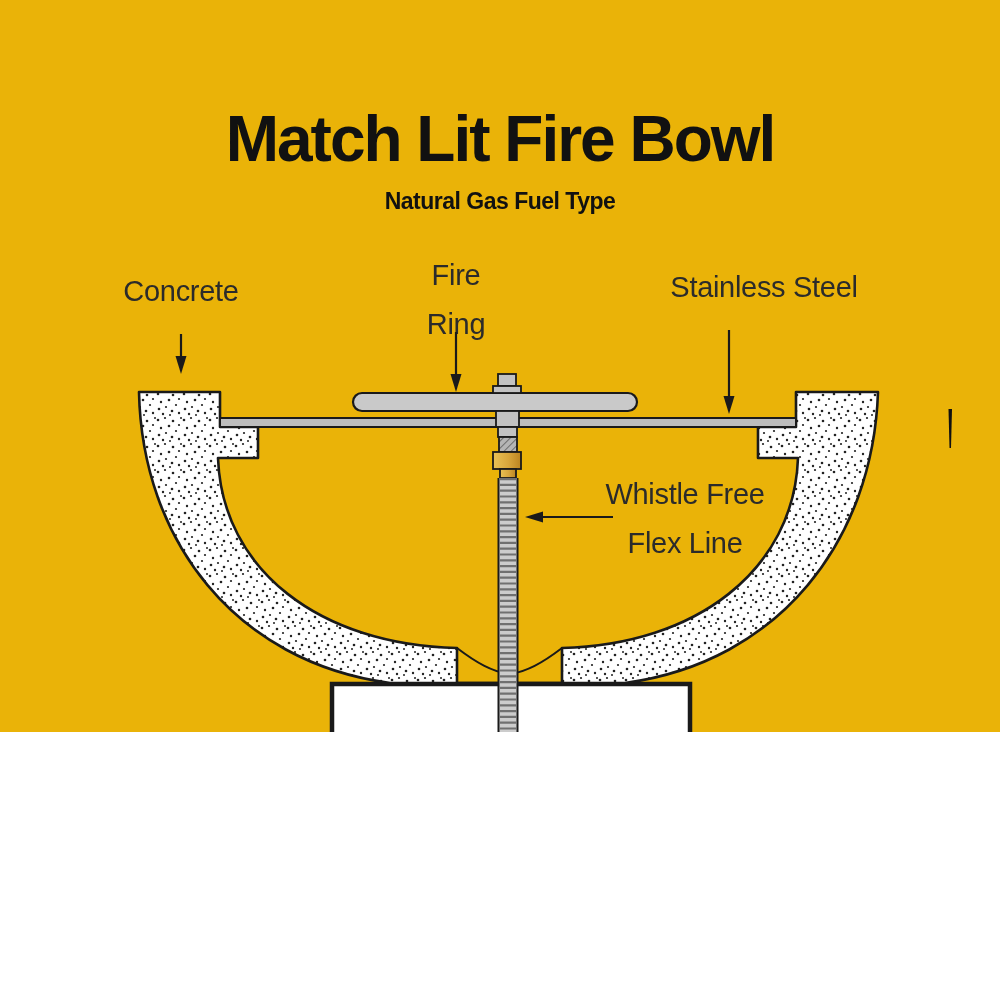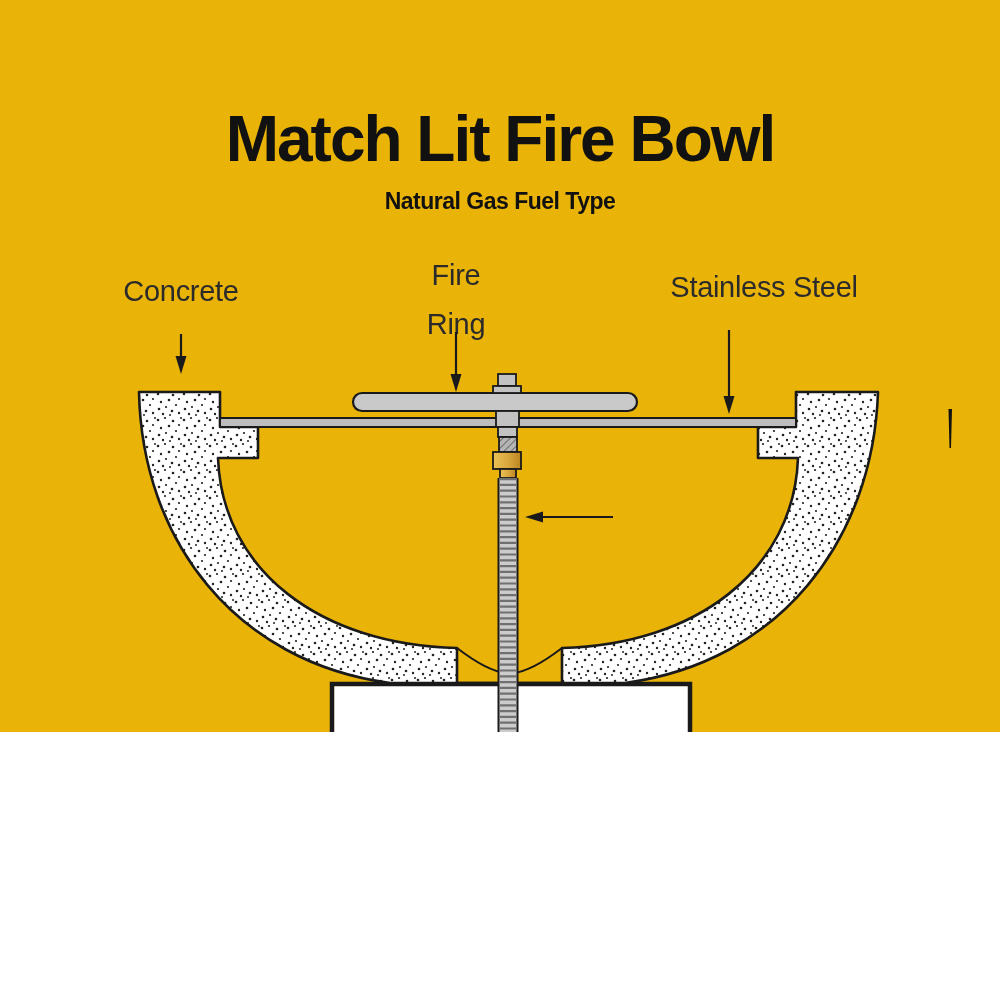--- a/index.html
+++ b/index.html
@@ -33,20 +33,24 @@
 
   <div class="lbl centered" style="left:181px;top:260px;">
     <span>Concrete</span>
   </div>
   <div class="lbl centered" style="left:456px;top:244px;">
     <span>Fire</span>
     <span>Ring</span>
   </div>
   <div class="lbl centered" style="left:764px;top:256px;">
     <span>Stainless Steel</span>
+  </div>
+  <div class="lbl centered" style="left:685px;top:463px;">
+    <span>Whistle Free</span>
+    <span>Flex Line</span>
   </div>
   <div class="lbl" style="left:460px;top:846px;line-height:34px;">
     <span>Chrome</span>
     <span>Key Valve</span>
   </div>
   <div class="lbl" style="left:463px;top:938px;">
     <span>Gas Line</span>
   </div>
 
   <svg id="diagram" width="1000" height="1000" viewBox="0 0 1000 1000">

